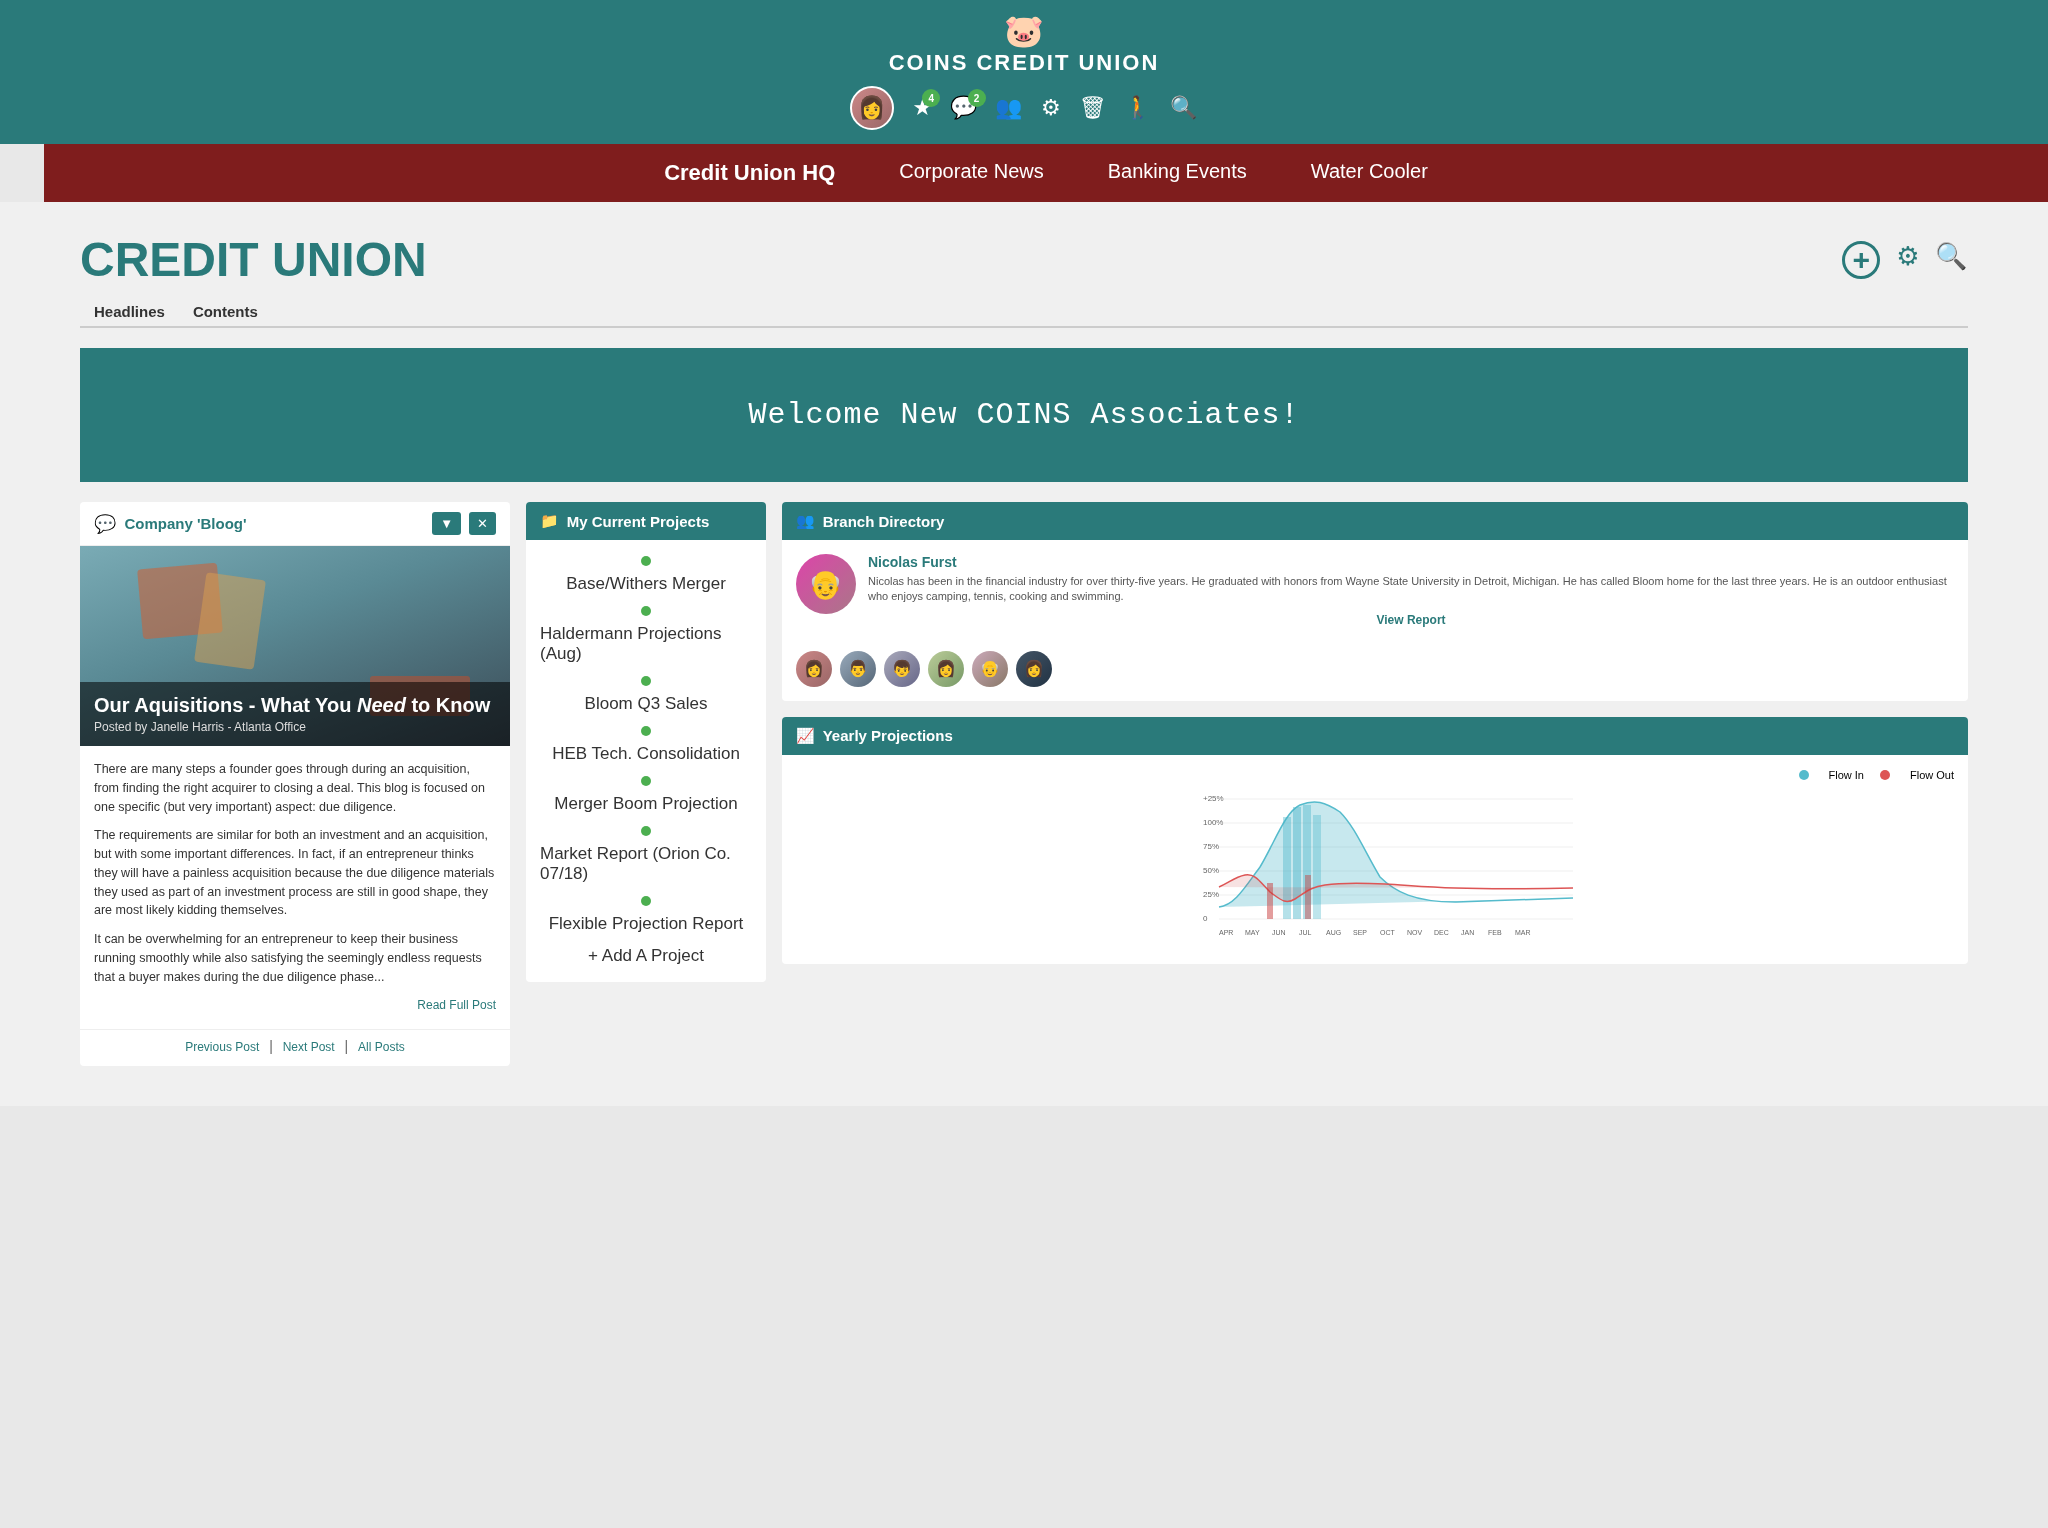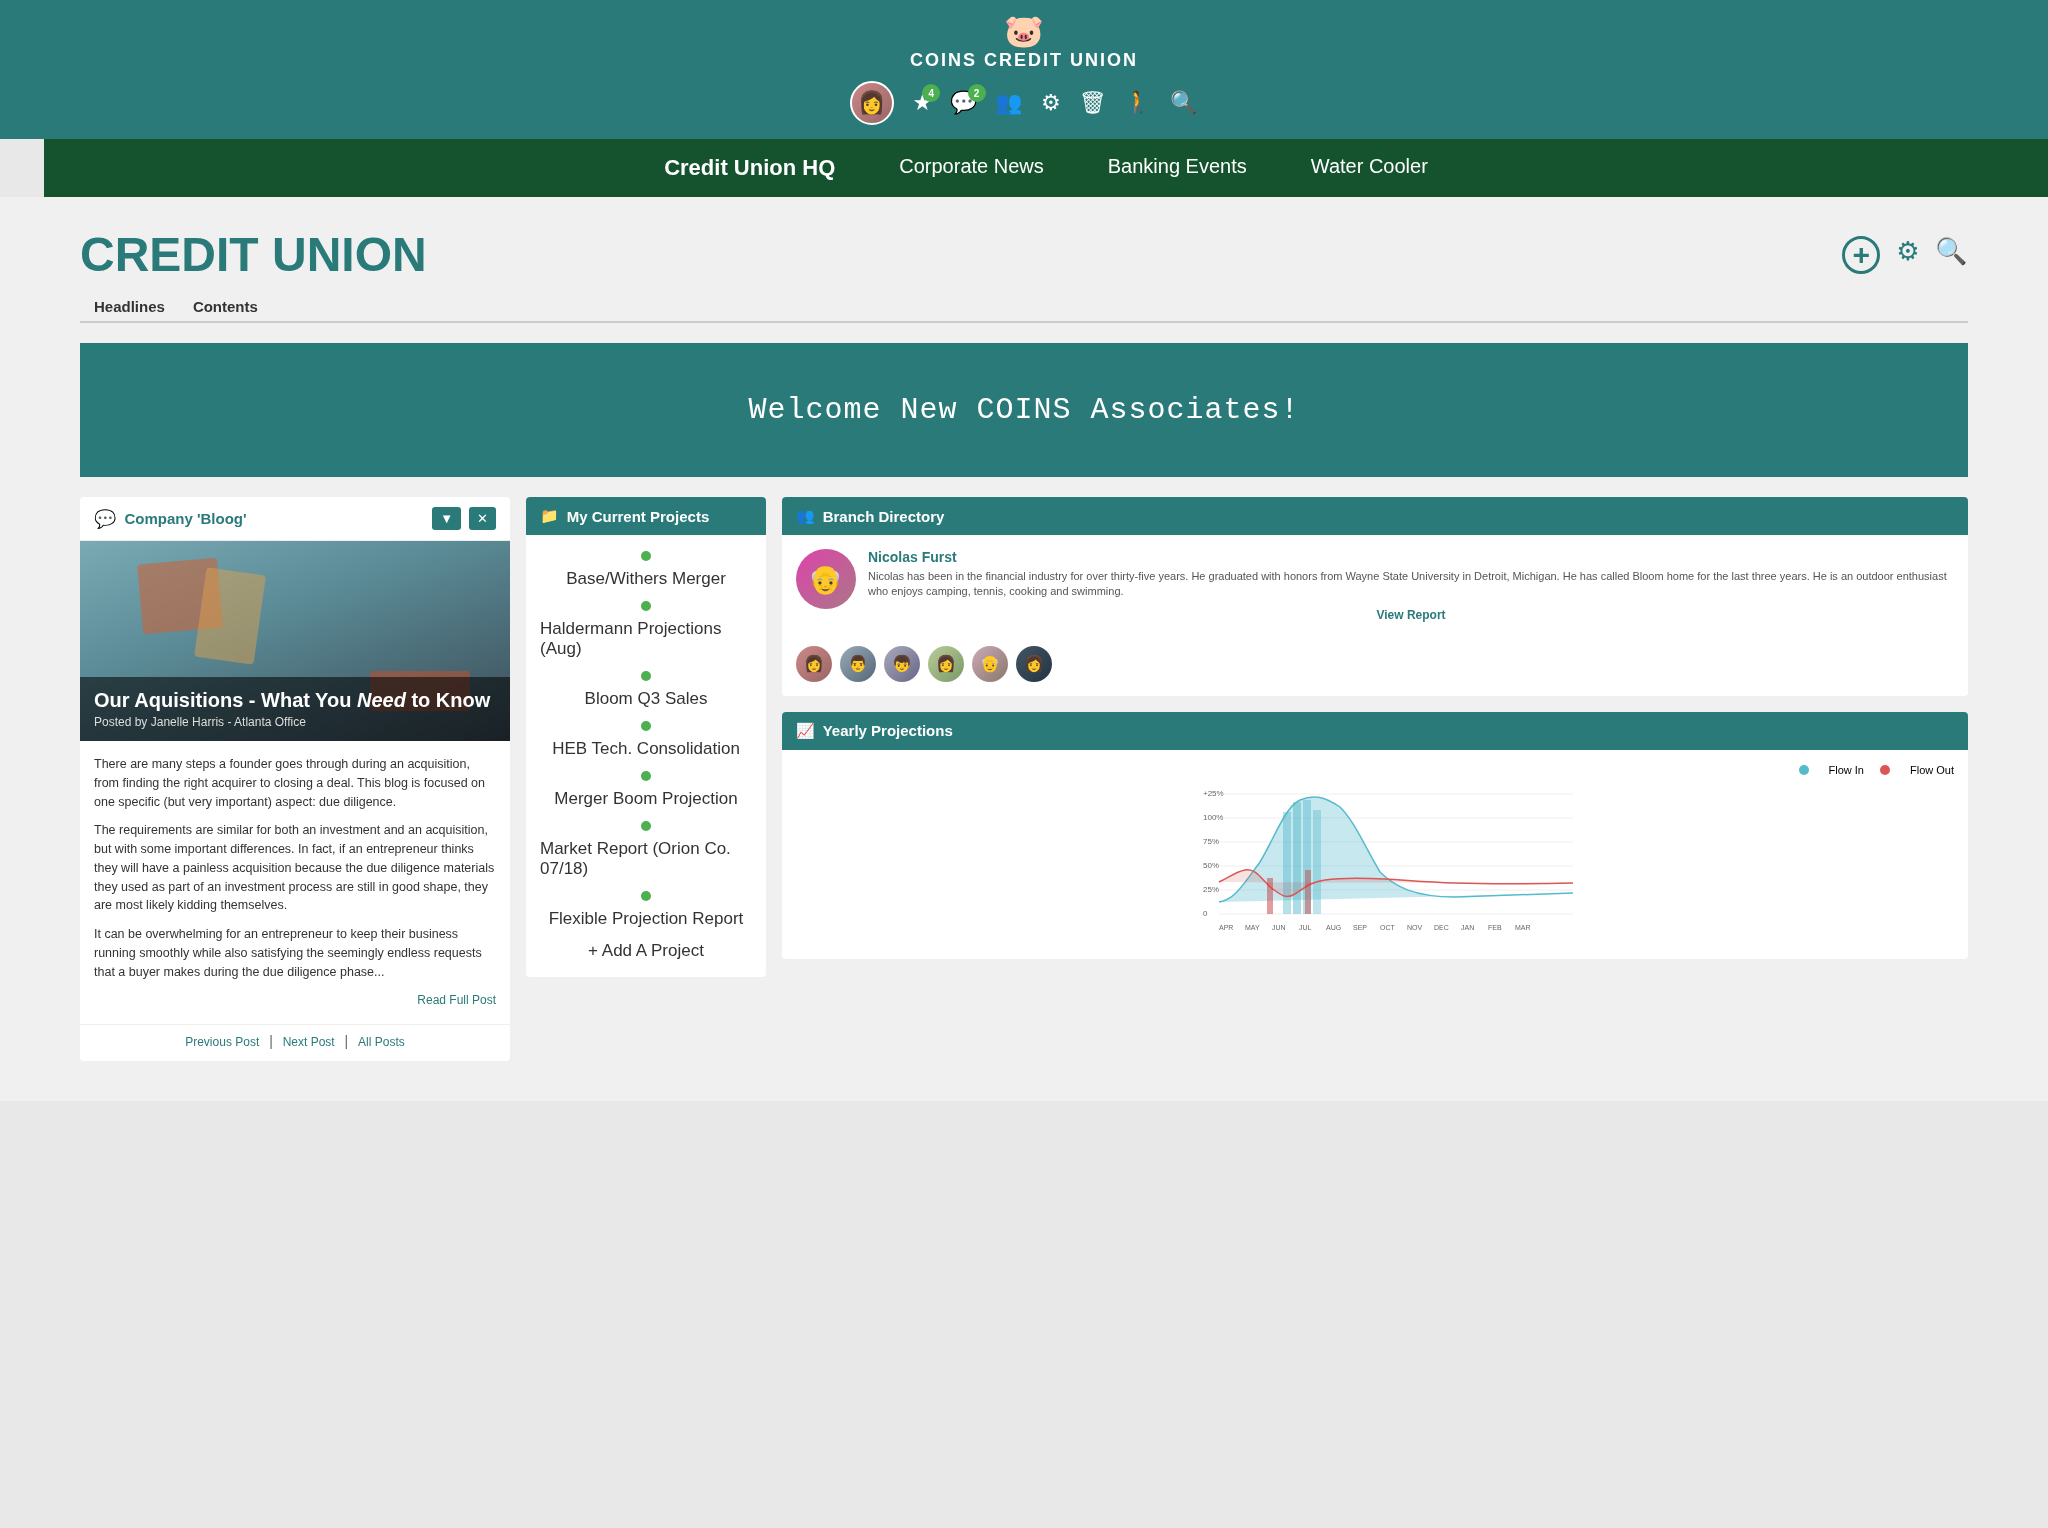--- a/index.html
+++ b/index.html
@@ -2,38 +2,38 @@
 <html><head>
   <meta charset="utf-8">
   <style>
     * { margin: 0; padding: 0; box-sizing: border-box; }
     body { font-family: Arial, sans-serif; background: #e8e8e8; font-size: 14px; }
 
     
     .header { background: #2a7a7a; text-align: center; padding: 12px 0 0 0; }
     .header-logo { color: white; }
     .header-logo .pig-icon { font-size: 32px; display: block; }
-    .header-logo .site-title { font-size: 18px; font-weight: bold; letter-spacing: 2px; color: white; }
+    .header-logo .site-title { font-size: 22px; font-weight: bold; letter-spacing: 2px; color: white; }
     .header-icons { display: flex; justify-content: center; align-items: center; gap: 18px; padding: 10px 0 14px 0; }
     .header-icon { color: white; font-size: 22px; cursor: pointer; position: relative; }
     .header-icon .badge {
       position: absolute; top: -6px; right: -8px;
       background: #4caf50; color: white; border-radius: 50%;
       font-size: 10px; width: 18px; height: 18px;
       display: flex; align-items: center; justify-content: center; font-weight: bold;
     }
     .avatar-img {
       width: 44px; height: 44px; border-radius: 50%;
       background: linear-gradient(135deg, #c88, #966);
       display: inline-flex; align-items: center; justify-content: center;
       font-size: 22px; border: 2px solid white;
     }
 
     
-    .nav { background: #14532d; margin-left: 44px; }
+    .nav { background: #7f1d1d; margin-left: 44px; }
     .nav ul { display: flex; justify-content: center; list-style: none; padding: 0; }
     .nav ul li a {
       display: block; padding: 16px 32px;
       color: white; text-decoration: none; font-size: 20px; font-weight: 500;
     }
     .nav ul li a.active { font-weight: 900; font-size: 22px; }
 
     
     .page-body { background: #f0f0f0; min-height: 800px; padding: 0 80px 40px 80px; }
 

